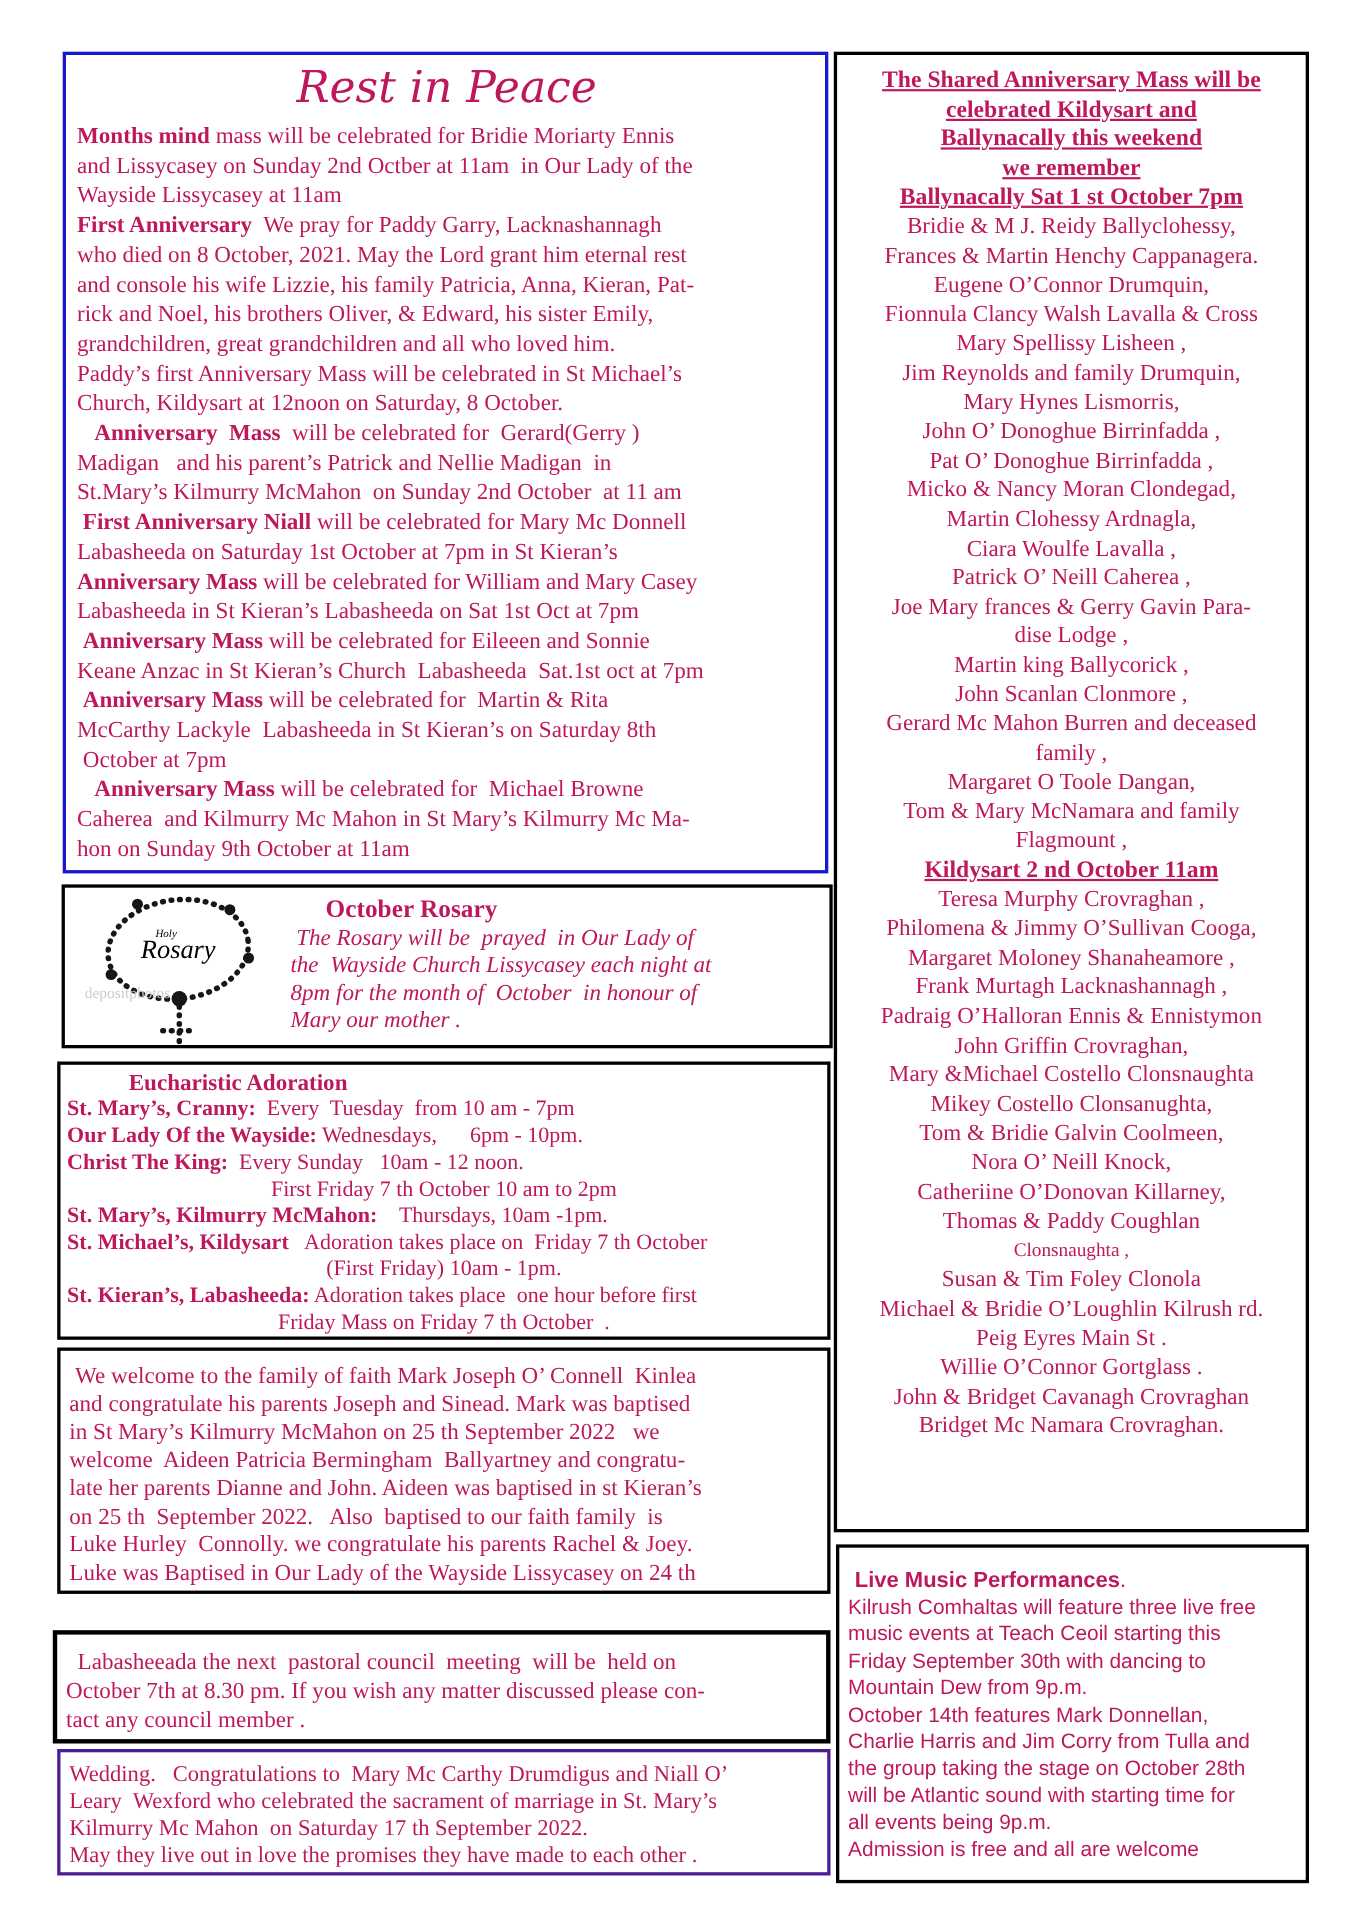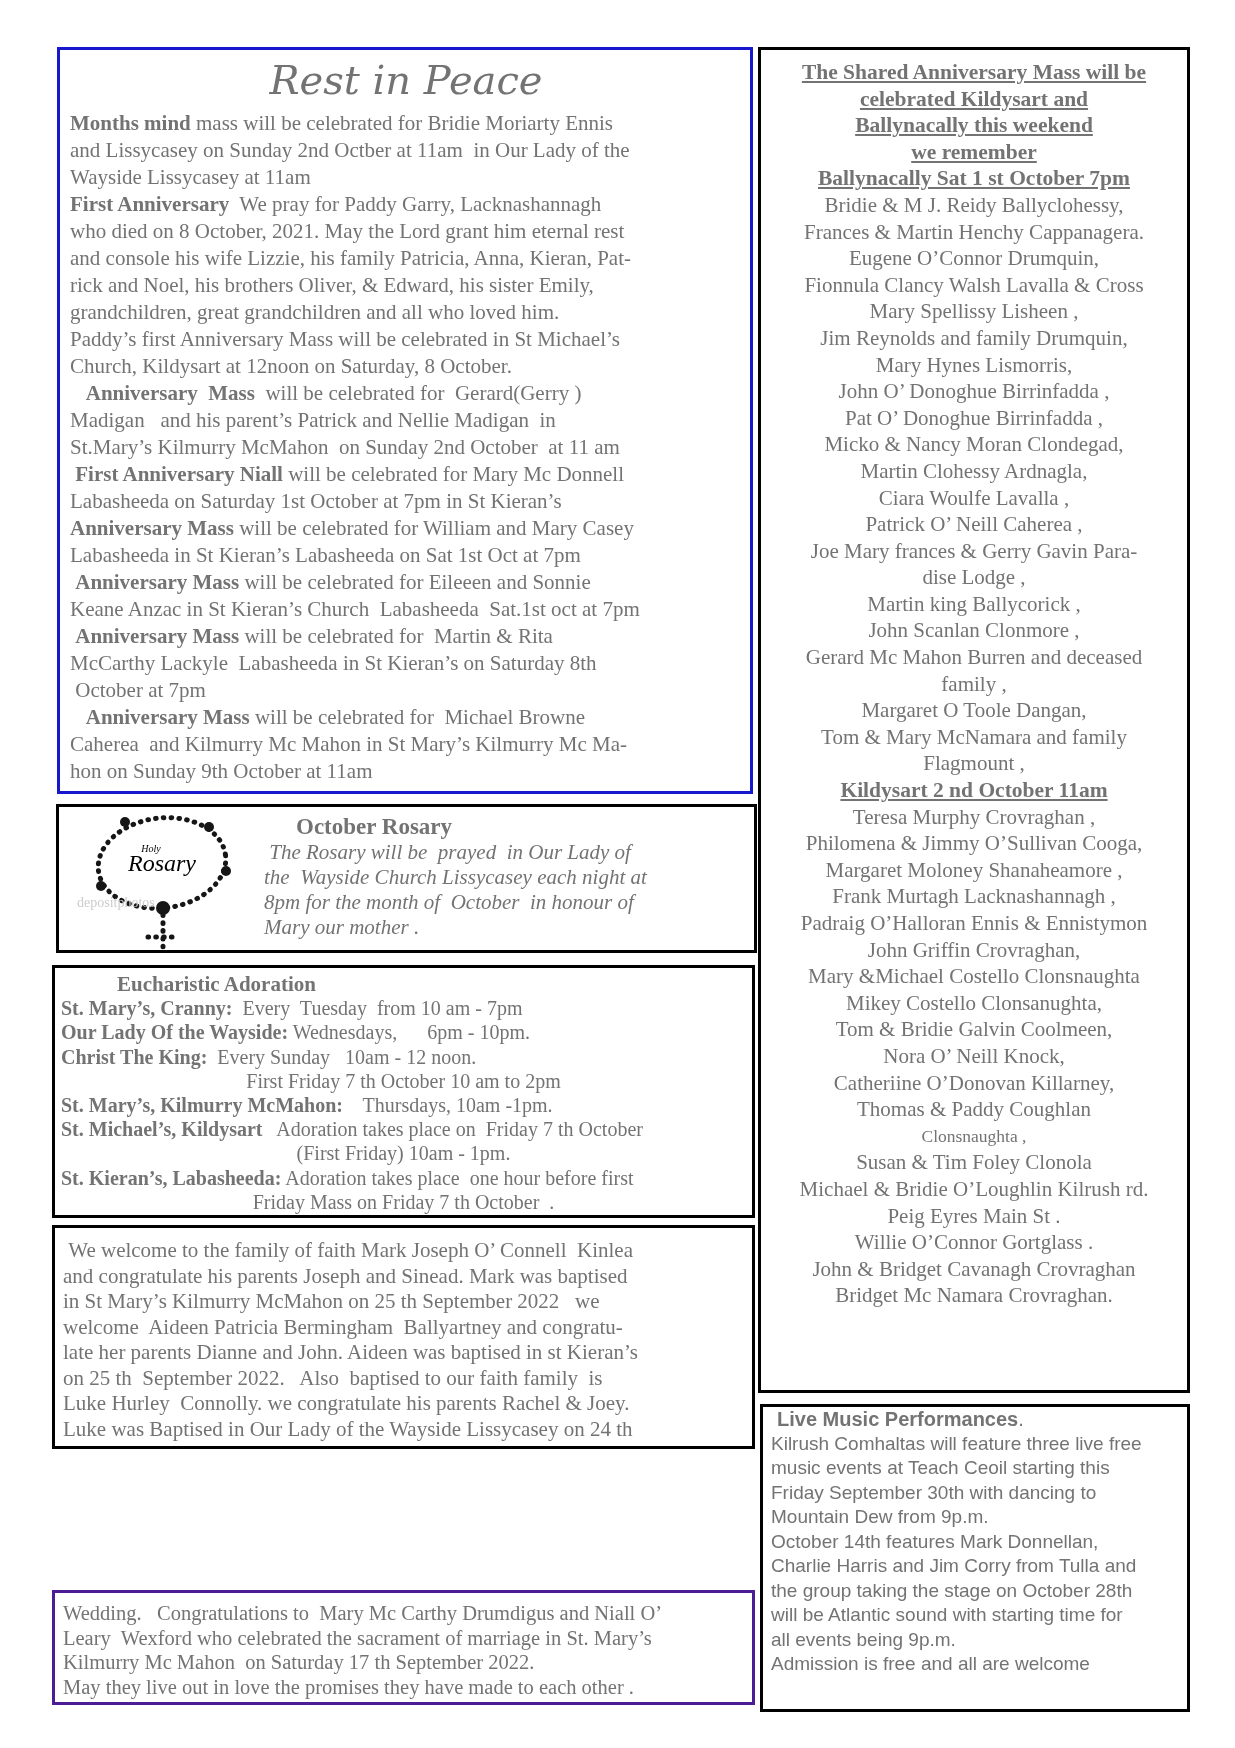--- a/index.html
+++ b/index.html
@@ -1,16 +1,16 @@
 <!DOCTYPE html>
 <html><head>
 <meta charset="utf-8">
 <style>
   html,body{margin:0;padding:0;background:#fff;}
-  .page{position:relative;width:1235px;height:1748px;background:#fff;color:#737373;
+  .page{position:relative;width:1235px;height:1748px;background:#fff;color:#be185d;
         font-family:"Liberation Serif",serif;overflow:hidden;}
   .box{position:absolute;box-sizing:border-box;background:#fff;overflow:hidden;}
 
   
   #rip{left:57px;top:47px;width:696px;height:747px;border:3px solid #1717cd;padding:2px 8px 0 10px;}
   .rip-title{font-style:italic;font-size:40px;line-height:52px;text-align:center;
              font-family:"DejaVu Serif",serif;margin:2px 0 4px 0;}
   .runs{font-size:21px;line-height:27px;white-space:pre-wrap;}
 
   
@@ -42,21 +42,21 @@
 
   
   #shared{left:758px;top:47px;width:432px;height:1346px;border:3px solid #000;
         padding:9px 4px;text-align:center;font-size:21px;line-height:26.6px;}
   #shared .ln.bold{font-weight:bold;font-size:21.5px;text-decoration:underline;}
   #shared .ln.small{font-size:17.5px;}
 
   
   #live{left:760px;top:1404px;width:430px;height:308px;border:3px solid #000;
         font-family:"Liberation Sans",sans-serif;font-size:19px;line-height:24.5px;
-        padding:0 8px;}
+        padding:18px 8px;}
   .live-head{font-weight:bold;font-size:20px;padding-left:6px;}
   .live-head .dot{font-weight:normal;}
   svg text{font-family:"Liberation Serif",serif;}
 </style>
 </head>
 <body>
 
 <div class="page">
 
   <div class="box" id="rip" style="border-color: rgb(23, 23, 205);">
@@ -118,20 +118,23 @@
   <div class="box pre" id="bapt"> We welcome to the family of faith Mark Joseph O’ Connell  Kinlea
 and congratulate his parents Joseph and Sinead. Mark was baptised
 in St Mary’s Kilmurry McMahon on 25 th September 2022   we
 welcome  Aideen Patricia Bermingham  Ballyartney and congratu-
 late her parents Dianne and John. Aideen was baptised in st Kieran’s
 on 25 th  September 2022.   Also  baptised to our faith family  is
 Luke Hurley  Connolly. we congratulate his parents Rachel &amp; Joey.
 Luke was Baptised in Our Lady of the Wayside Lissycasey on 24 th
 September .  May the Lord continue to bless the families</div>
 
+  <div class="box pre" id="council">  Labasheeada the next  pastoral council  meeting  will be  held on
+October 7th at 8.30 pm. If you wish any matter discussed please con-
+tact any council member .</div>
 
   <div class="box pre" id="wed">Wedding.   Congratulations to  Mary Mc Carthy Drumdigus and Niall O’
 Leary  Wexford who celebrated the sacrament of marriage in St. Mary’s
 Kilmurry Mc Mahon  on Saturday 17 th September 2022.
 May they live out in love the promises they have made to each other .</div>
 
   <div class="box" id="shared">
       <div class="ln bold"><span>The Shared Anniversary Mass will be</span></div>
       <div class="ln bold"><span>celebrated   Kildysart and</span></div>
       <div class="ln bold"><span>Ballynacally this weekend</span></div>

